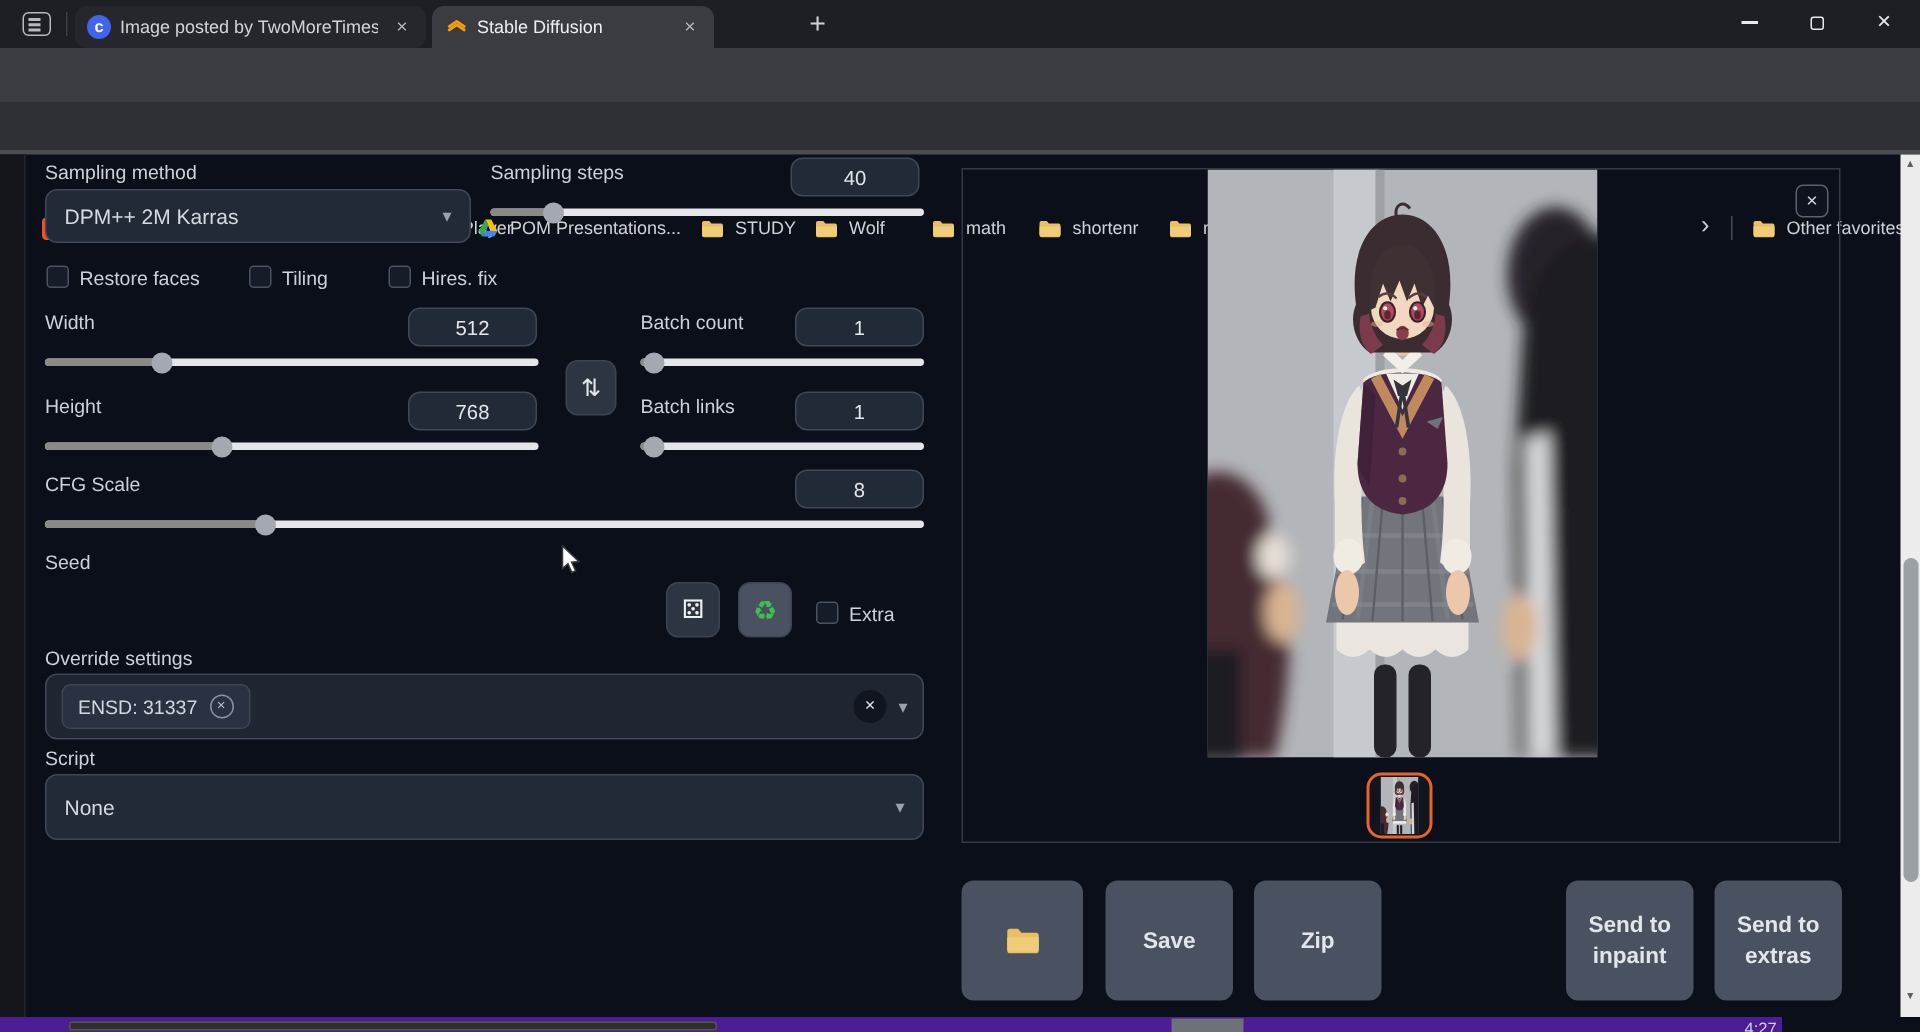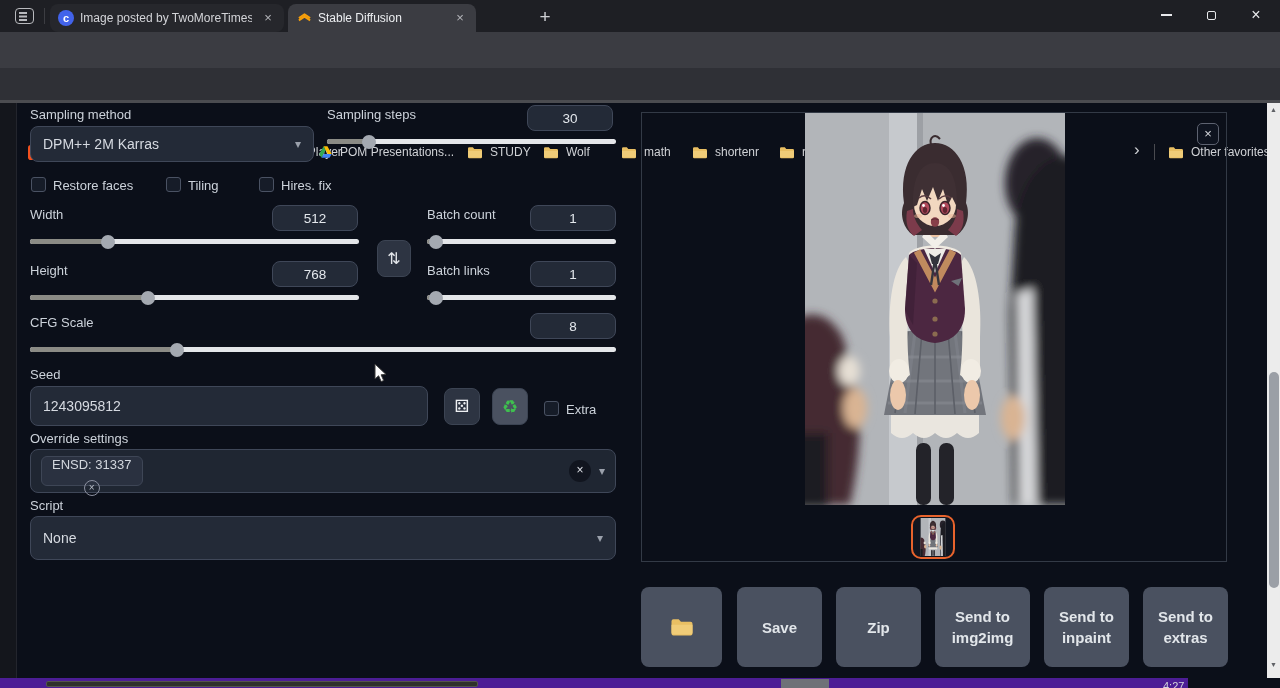--- a/index.html
+++ b/index.html
@@ -76,21 +76,21 @@
   .lbl { font-size:13px; color:#ccd2da; white-space:nowrap; }
   .numbox { width:86px; height:26px; background:#232a37; border:1px solid #3f4758; border-radius:8px; color:#e3e7ec; font-size:13.5px; display:flex; align-items:center; justify-content:center; }
   .dd { background:#232a37; border:1px solid #3f4758; border-radius:8px; color:#d6dae1; font-size:14px; display:flex; align-items:center; justify-content:space-between; padding:0 12px; }
   .caret { color:#9aa0ab; font-size:12px; }
   .slider { height:5px; background:#e4e6e9; border-radius:3px; }
   .sl-fill { position:absolute; left:0; top:0; height:5px; background:#8b8b85; border-radius:3px 0 0 3px; }
   .sl-knob { position:absolute; top:50%; width:14px; height:14px; border-radius:50%; background:#a4a9b1; transform:translate(-50%,-50%); }
   .cb { width:15px; height:15px; background:#161c28; border:1px solid #4a5263; border-radius:3px; }
   .iconbtn { background:#2d3442; border:1px solid #3c4453; border-radius:8px; display:flex; align-items:center; justify-content:center; }
   .iconbtn.lit { background:#4a5160; }
-  .chip { background:#2a3140; border:1px solid #3e4656; border-radius:6px; display:flex; align-items:center; gap:8px; padding:0 10px; height:30px; color:#d3d7de; font-size:13px;flex-direction:column; }
+  .chip { background:#2a3140; border:1px solid #3e4656; border-radius:6px; display:flex; align-items:center; gap:8px; padding:0 10px; height:30px; color:#d3d7de; font-size:13px; }
   .chip-x { width:16px; height:16px; border:1px solid #8b90a0; border-radius:50%; color:#b9bec9; font-size:10px; line-height:14px; text-align:center; }
   .clear-x { width:22px; height:22px; background:#11151f; border-radius:50%; color:#dfe2e8; font-size:12px; line-height:21px; text-align:center; }
 
   .gallery { left:641px; top:112px; width:586px; height:450px; border:1px solid #333a46; }
   .imgclose { left:1197px; top:123px; width:22px; height:22px; background:rgba(15,20,32,.8); border:1px solid #5d6270; border-radius:5px; color:#d5d8dd; font-size:13px; text-align:center; line-height:20px; }
   .thumb { left:911px; top:515px; width:44px; height:44px; border:2px solid #e8632c; border-radius:10px; background:#11151f; overflow:hidden; display:flex; align-items:center; justify-content:center; }
 
   .btn { top:587px; height:80px; background:#4a5160; border-radius:8px; color:#e2e6ea; font-size:15px; font-weight:700; display:flex; align-items:center; justify-content:center; text-align:center; line-height:1.4; padding:0 6px; }
 
   
@@ -379,21 +379,21 @@
         </svg>
       <span class="bm-label">Other favorites</span>
     </div>
   </div>
 
   <div class="abs" id="topline"></div>
   <div class="abs" id="leftgutter"></div>
 
   <div class="abs lbl" style="left:30px; top:107px">Sampling method</div>
   <div class="abs lbl" style="left:327px; top:107px">Sampling steps</div>
-  <div class="abs numbox" style="left:527px; top:105px">30</div>
+  <div class="abs numbox" style="left:527px; top:105px">40</div>
 
   <div class="abs dd" style="left:30px; top:126px; width:284px; height:36px">
     <span>DPM++ 2M Karras</span>
     <span class="caret">▾</span>
   </div>
 
   <div class="abs slider" style="left:327px; top:139px; width:289px">
     <div class="sl-fill" style="width:14.5%"></div>
     <div class="sl-knob" style="left:14.5%"></div>
   </div>
@@ -438,23 +438,20 @@
   </div>
 
   <div class="abs lbl" style="left:30px; top:315px">CFG Scale</div>
   <div class="abs numbox" style="left:530px; top:313px">8</div>
   <div class="abs slider" style="left:30px; top:347px; width:586px">
     <div class="sl-fill" style="width:25%"></div>
     <div class="sl-knob" style="left:25%"></div>
   </div>
 
   <div class="abs lbl" style="left:30px; top:367px">Seed</div>
-  <div class="abs dd" style="left:30px; top:386px; width:398px; height:40px; justify-content:flex-start">
-    <span>1243095812</span>
-  </div>
   <div class="abs iconbtn" style="left:444px; top:388px; width:36px; height:37px; font-size:17px; color:#eef0f3">
       <span>⚄</span>
     </div>
   <div class="abs iconbtn lit" style="left:492px; top:388px; width:36px; height:37px; font-size:18px; color:#3fbf4f">
       <span>♻</span>
     </div>
   <div class="abs cb" style="left:544px; top:401px"></div>
   <div class="abs lbl" style="left:566px; top:402px">Extra</div>
 
   <div class="abs lbl" style="left:30px; top:431px">Override settings</div>
@@ -488,21 +485,20 @@
       </svg>
   </div>
 
   <div class="abs btn" style="left:641px; width:81px">
     <svg width="24" height="20" viewBox="0 0 16 13">
         <use href="#folder-sym"></use>
       </svg>
   </div>
   <div class="abs btn" style="left:836px; width:85px">Zip</div>
   <div class="abs btn" style="left:737px; width:85px">Save</div>
-  <div class="abs btn" style="left:935px; width:95px">Send to img2img</div>
   <div class="abs btn" style="left:1143px; width:85px">Send to extras</div>
   <div class="abs btn" style="left:1044px; width:85px">Send to inpaint</div>
 
   <div class="abs" id="sbar">
     <div class="sb-arrow" style="top:3px">▲</div>
     <div class="sb-thumb"></div>
     <div class="sb-arrow" style="top:558px">▼</div>
   </div>
 
   <div class="abs" id="bottombar">

